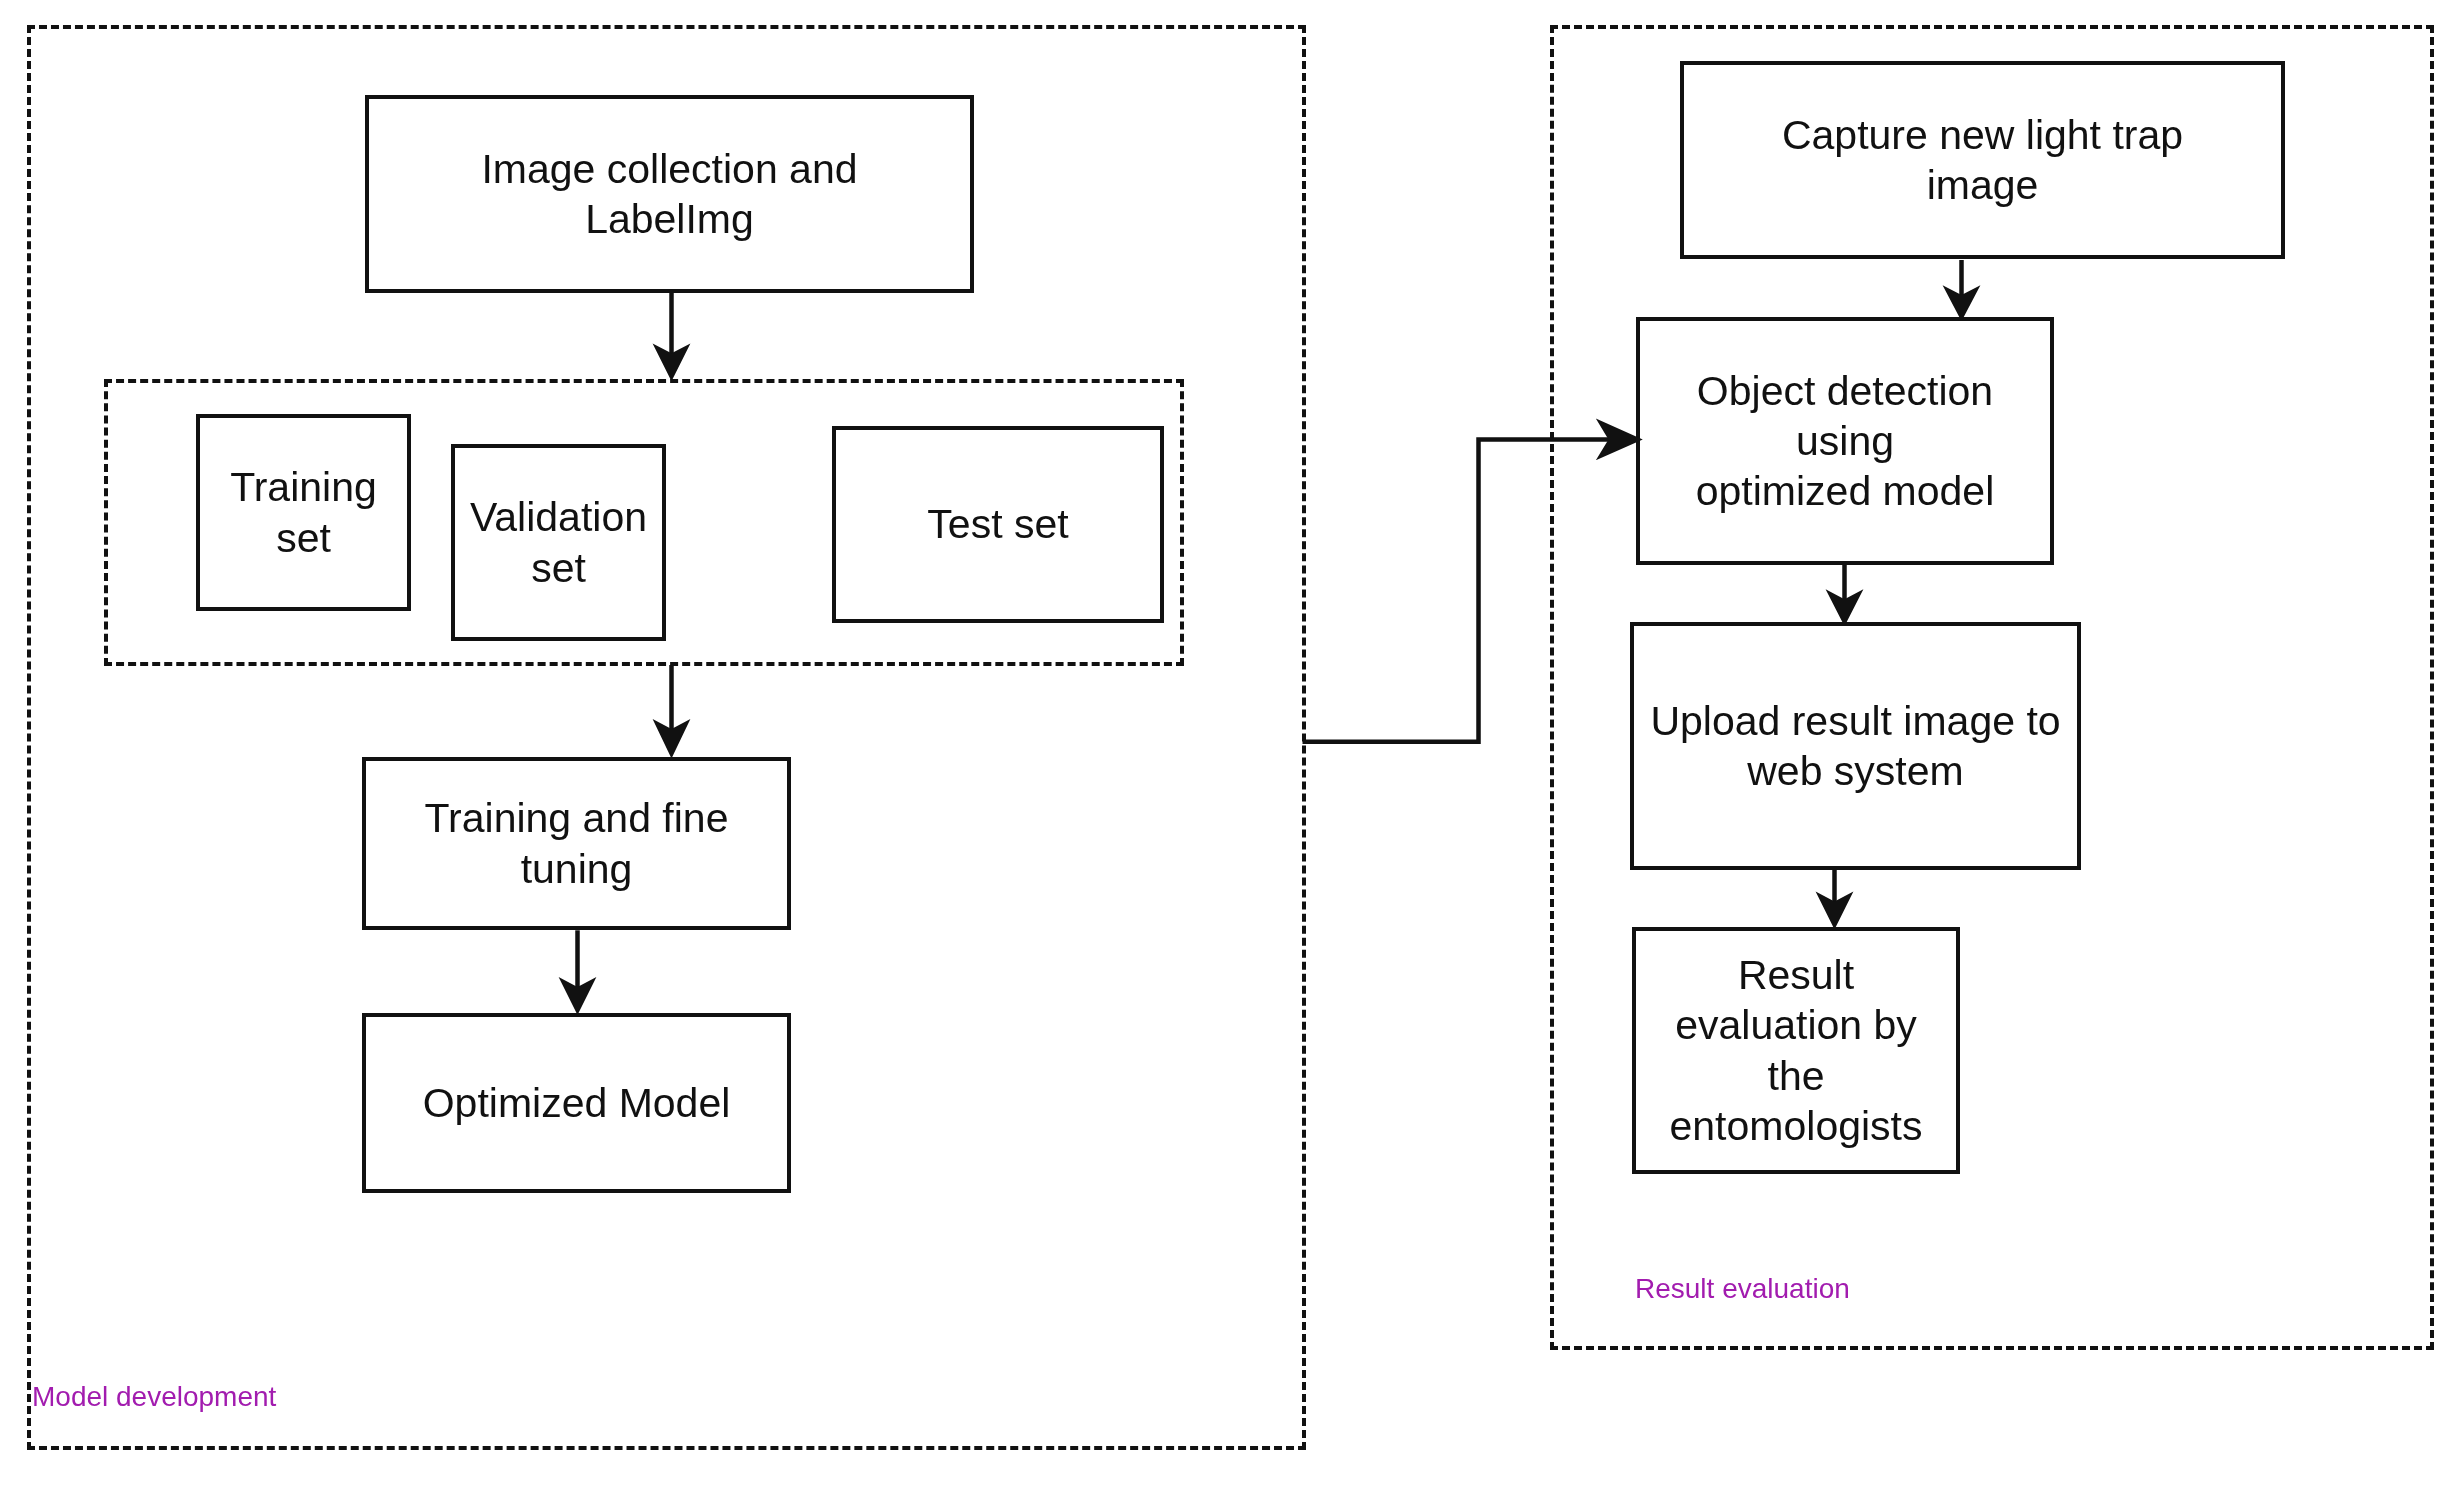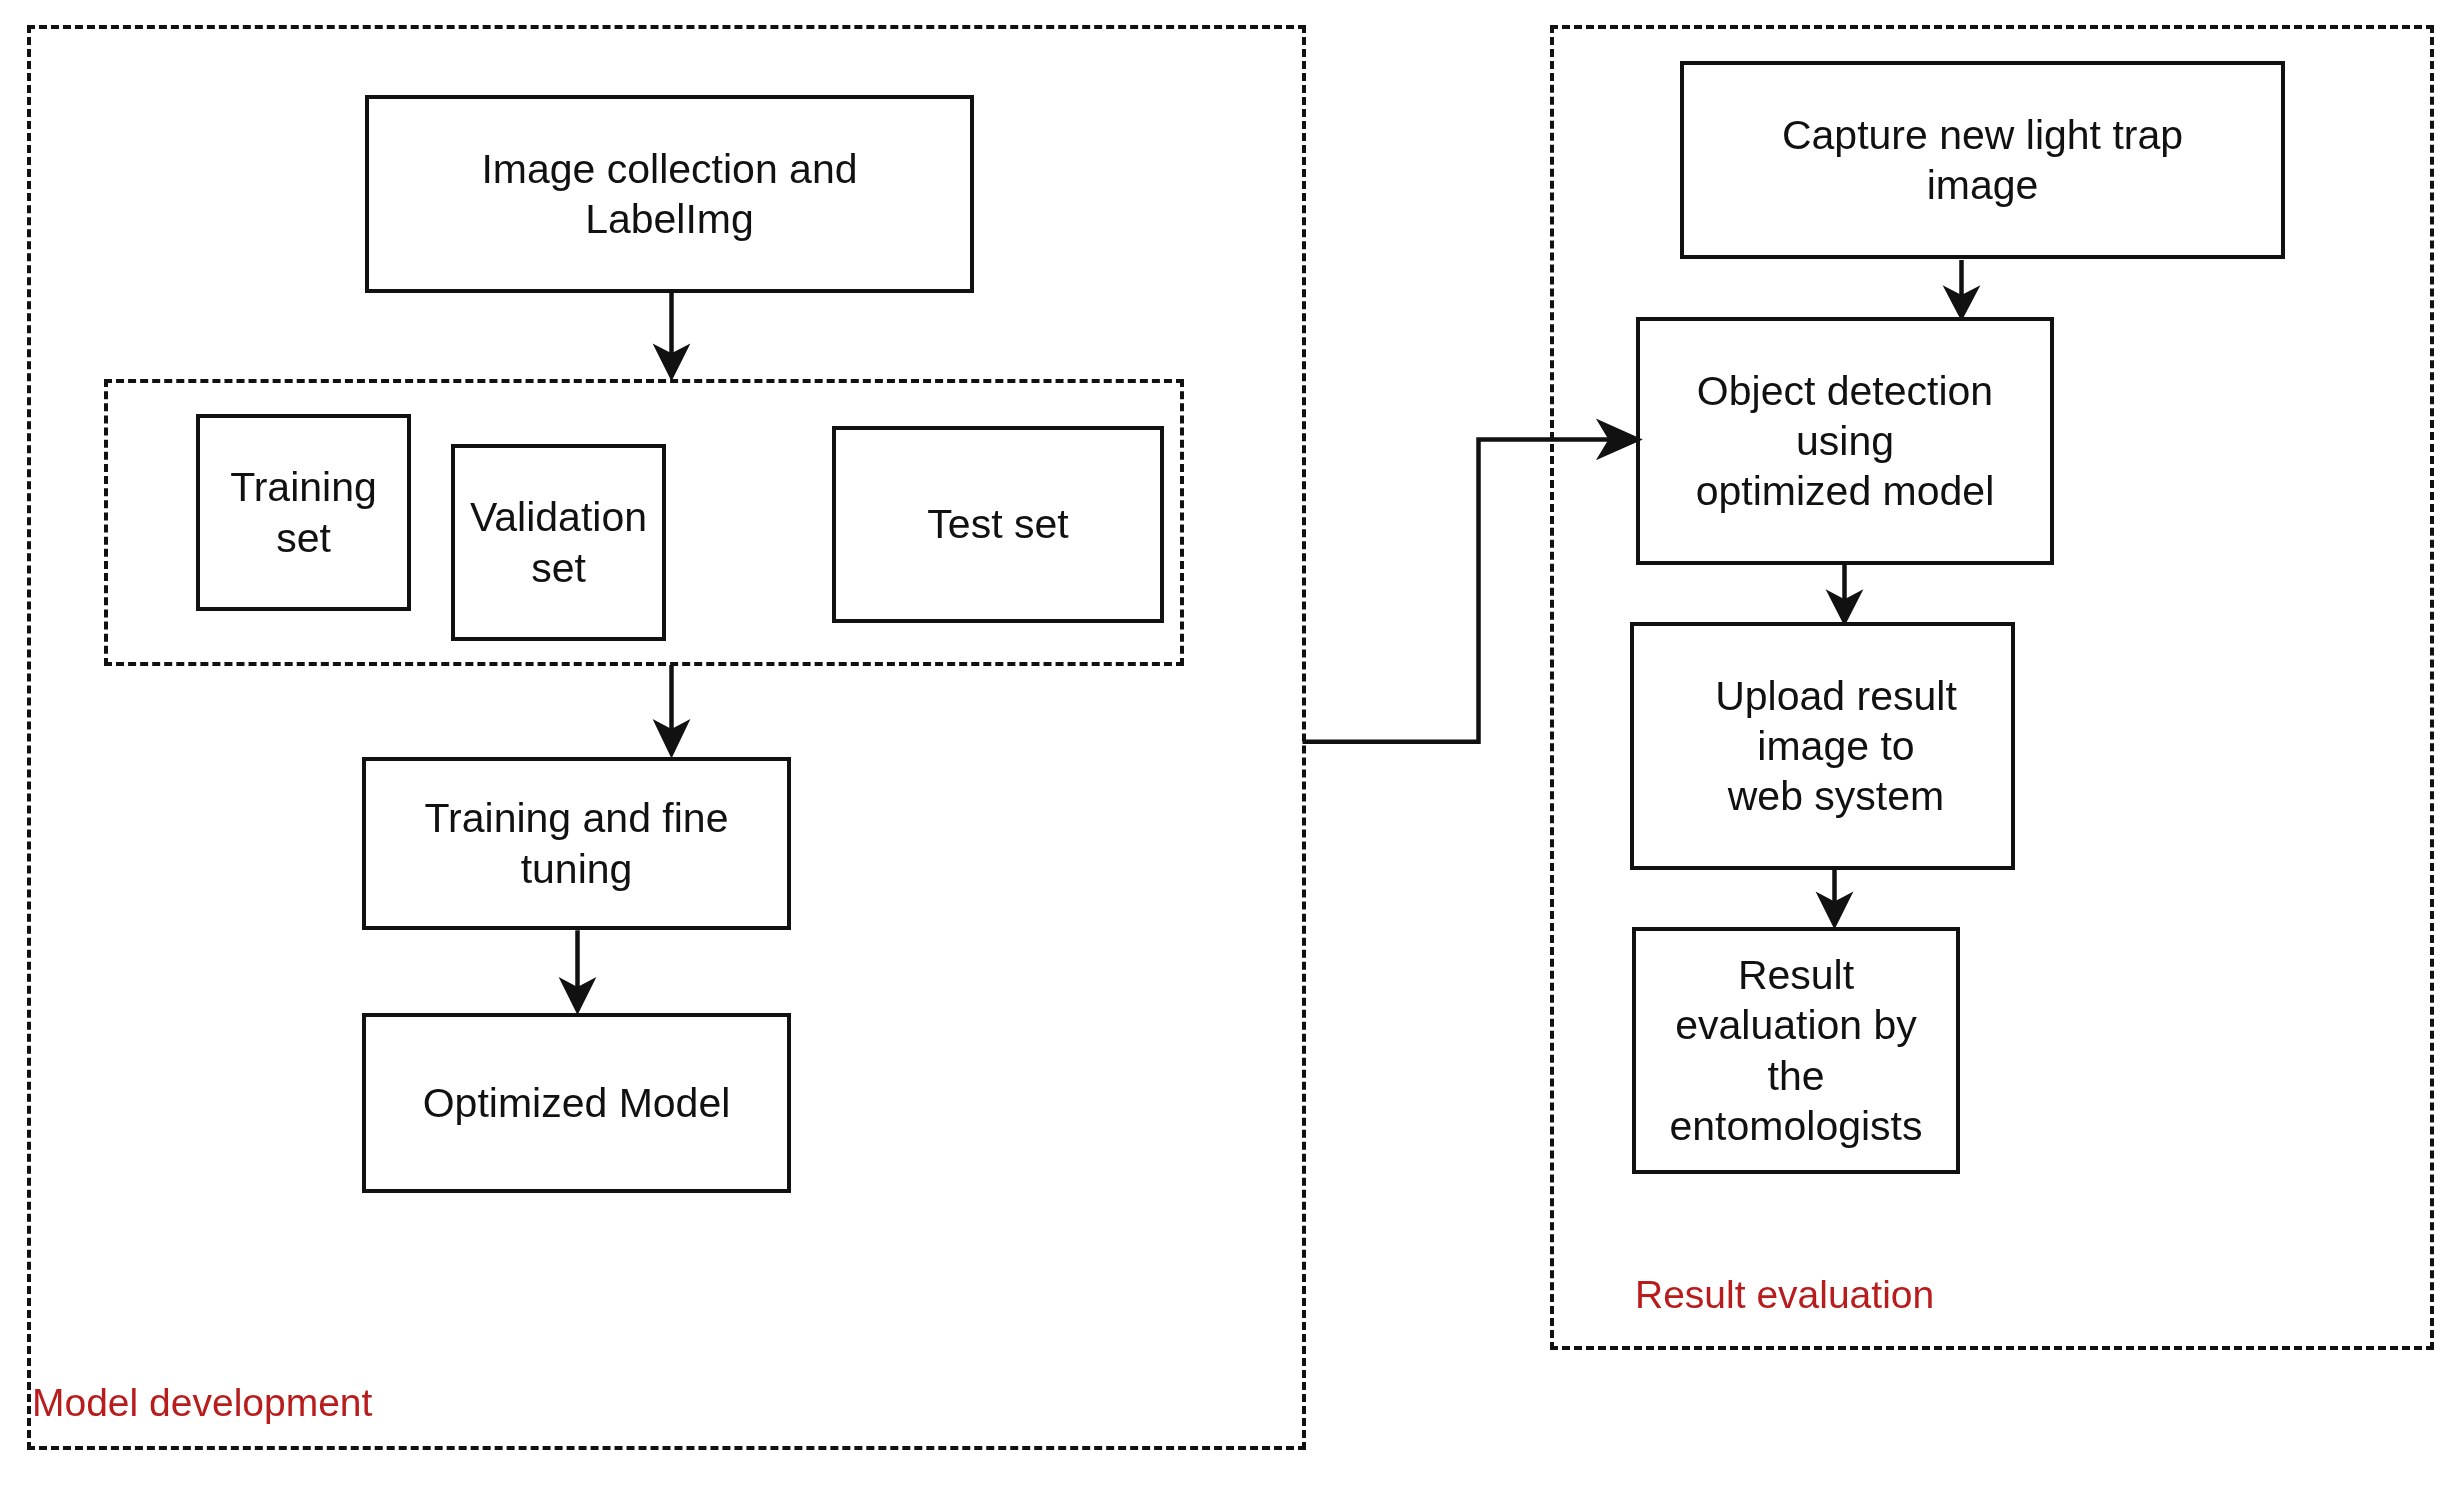--- a/index.html
+++ b/index.html
@@ -19,24 +19,24 @@
   }
   
   .panel {
     position: absolute;
     border: 4.5px dashed #111111;
     box-sizing: border-box;
     background: transparent;
   }
   .panel-label {
     position: absolute;
-    font-size: 39px;
+    font-size: 28px;
     line-height: 1;
     white-space: nowrap;
-    color: #b91c1c;
+    color: #a21caf;
   }
   .subgroup {
     position: absolute;
     border: 4.5px dashed #111111;
     box-sizing: border-box;
     background: transparent;
   }
   
   .node {
     position: absolute;
@@ -154,21 +154,21 @@
   <svg class="edge" style="left:1298px; top:424px; width:352px; height:325px;" viewBox="0 0 390 360">
     <polyline points="5,352 200,352 200,17 348,17"></polyline>
     <polygon points="382,17 330,-6 344,17 330,40"></polygon>
   </svg>
 
   <svg class="edge" style="left:1804px; top:565px; width:81px; height:63px;" viewBox="0 0 90 70">
     <line x1="45" y1="0" x2="45" y2="46"></line>
     <polygon points="45,68 24,27 45,38 66,27"></polygon>
   </svg>
 
-  <div class="node" style="left:1630px; top:622px; width:385px; height:248px;padding-left:36px;">
+  <div class="node" style="left:1630px; top:622px; width:451px; height:248px;">
     <span>
       <span>Upload result image to</span>
       <span>web system</span>
     </span>
   </div>
 
   <svg class="edge" style="left:1794px; top:870px; width:81px; height:63px;" viewBox="0 0 90 70">
     <line x1="45" y1="0" x2="45" y2="42"></line>
     <polygon points="45,66 24,24 45,35 66,24"></polygon>
   </svg>

